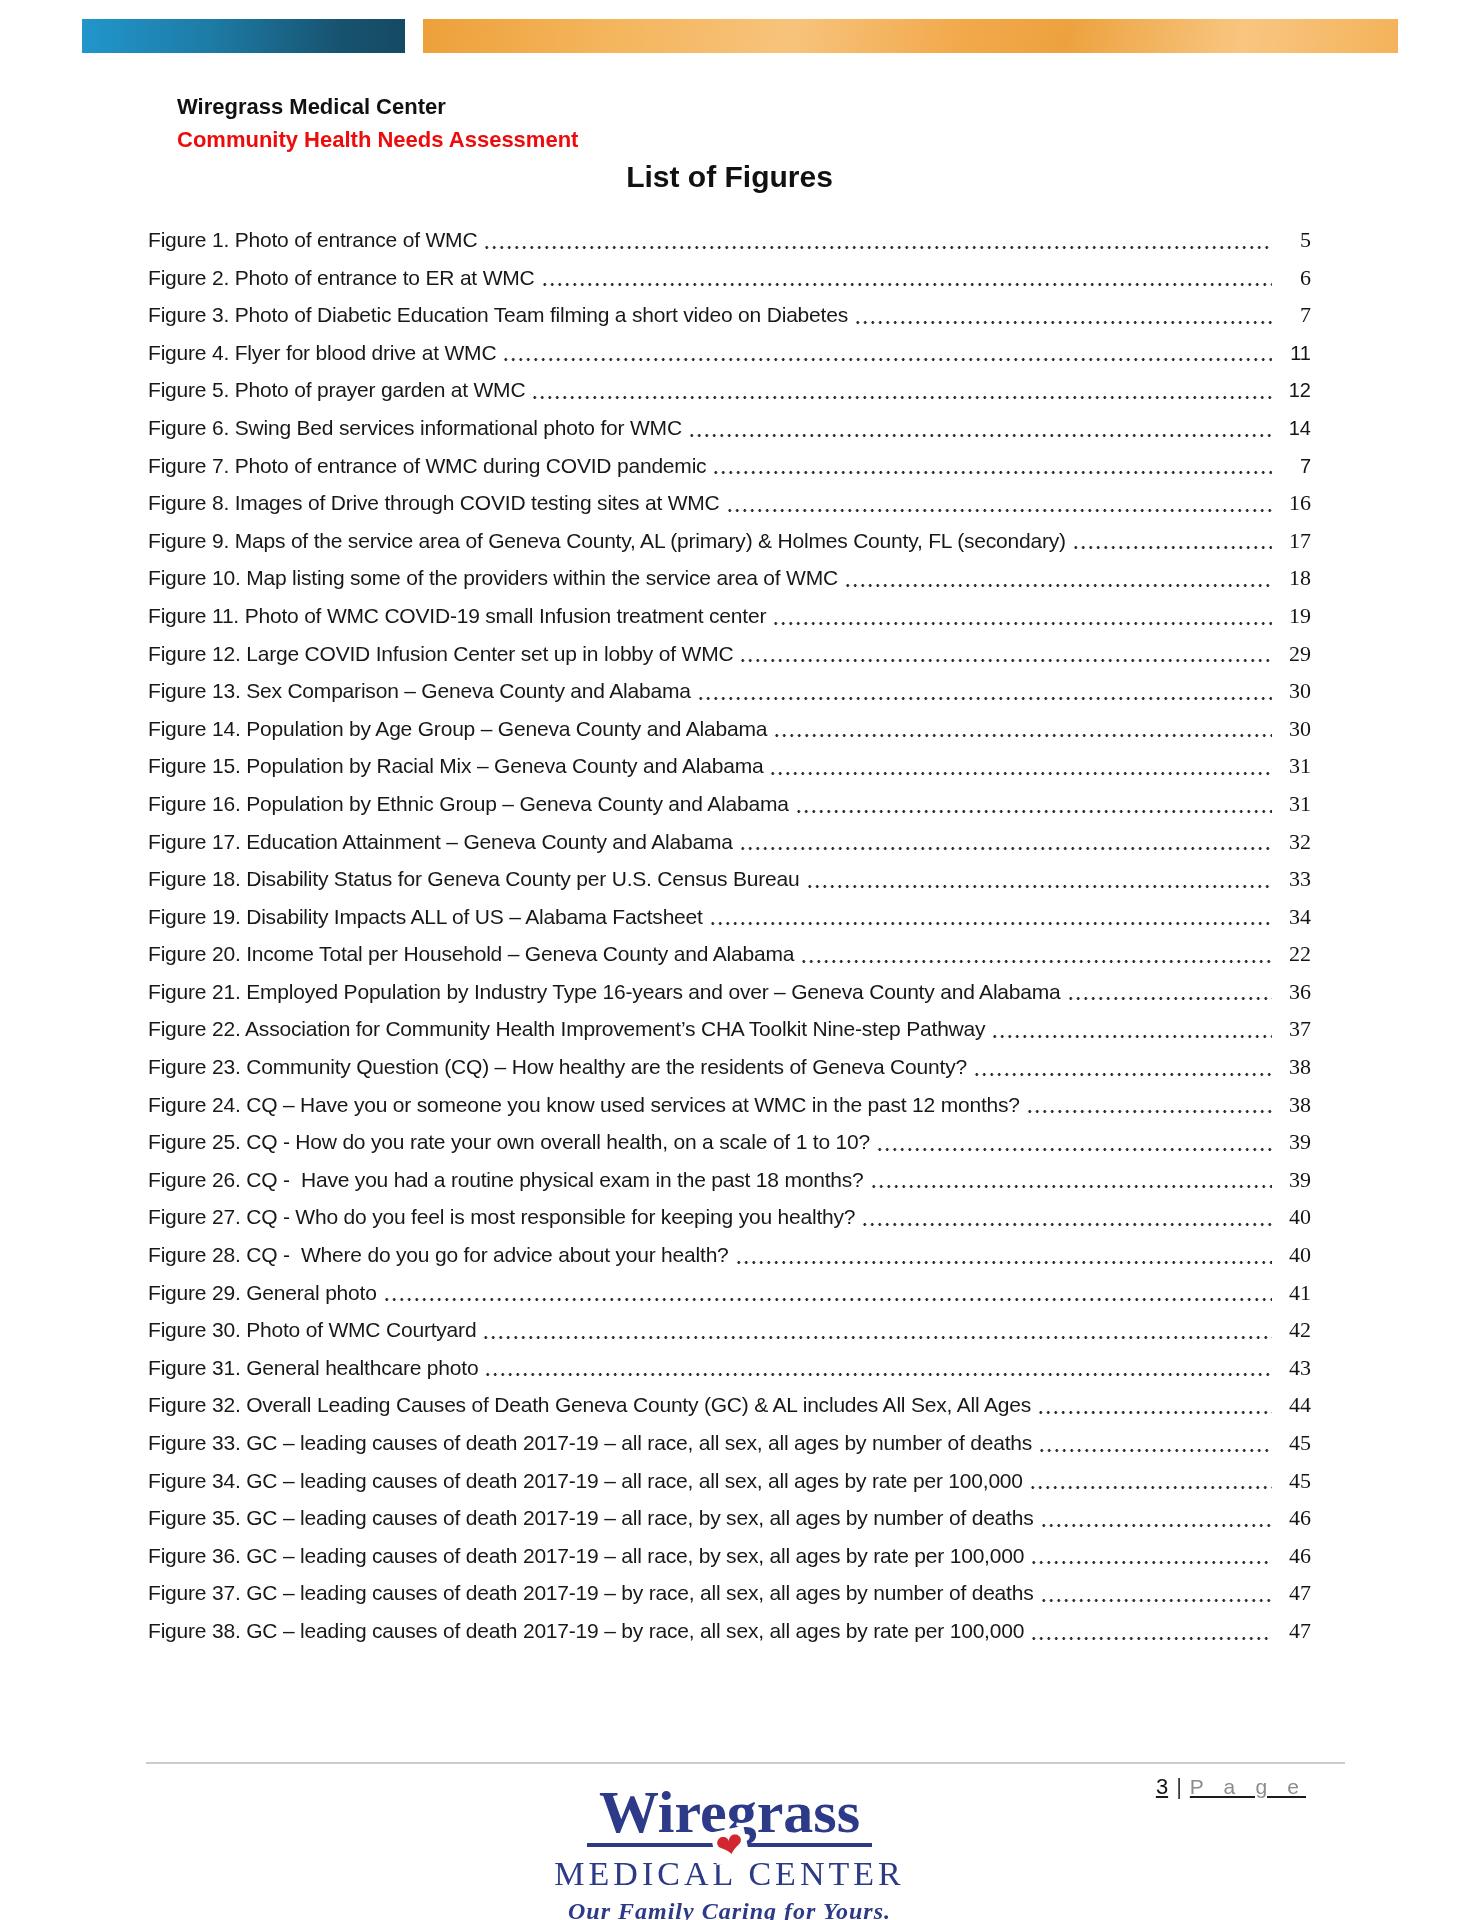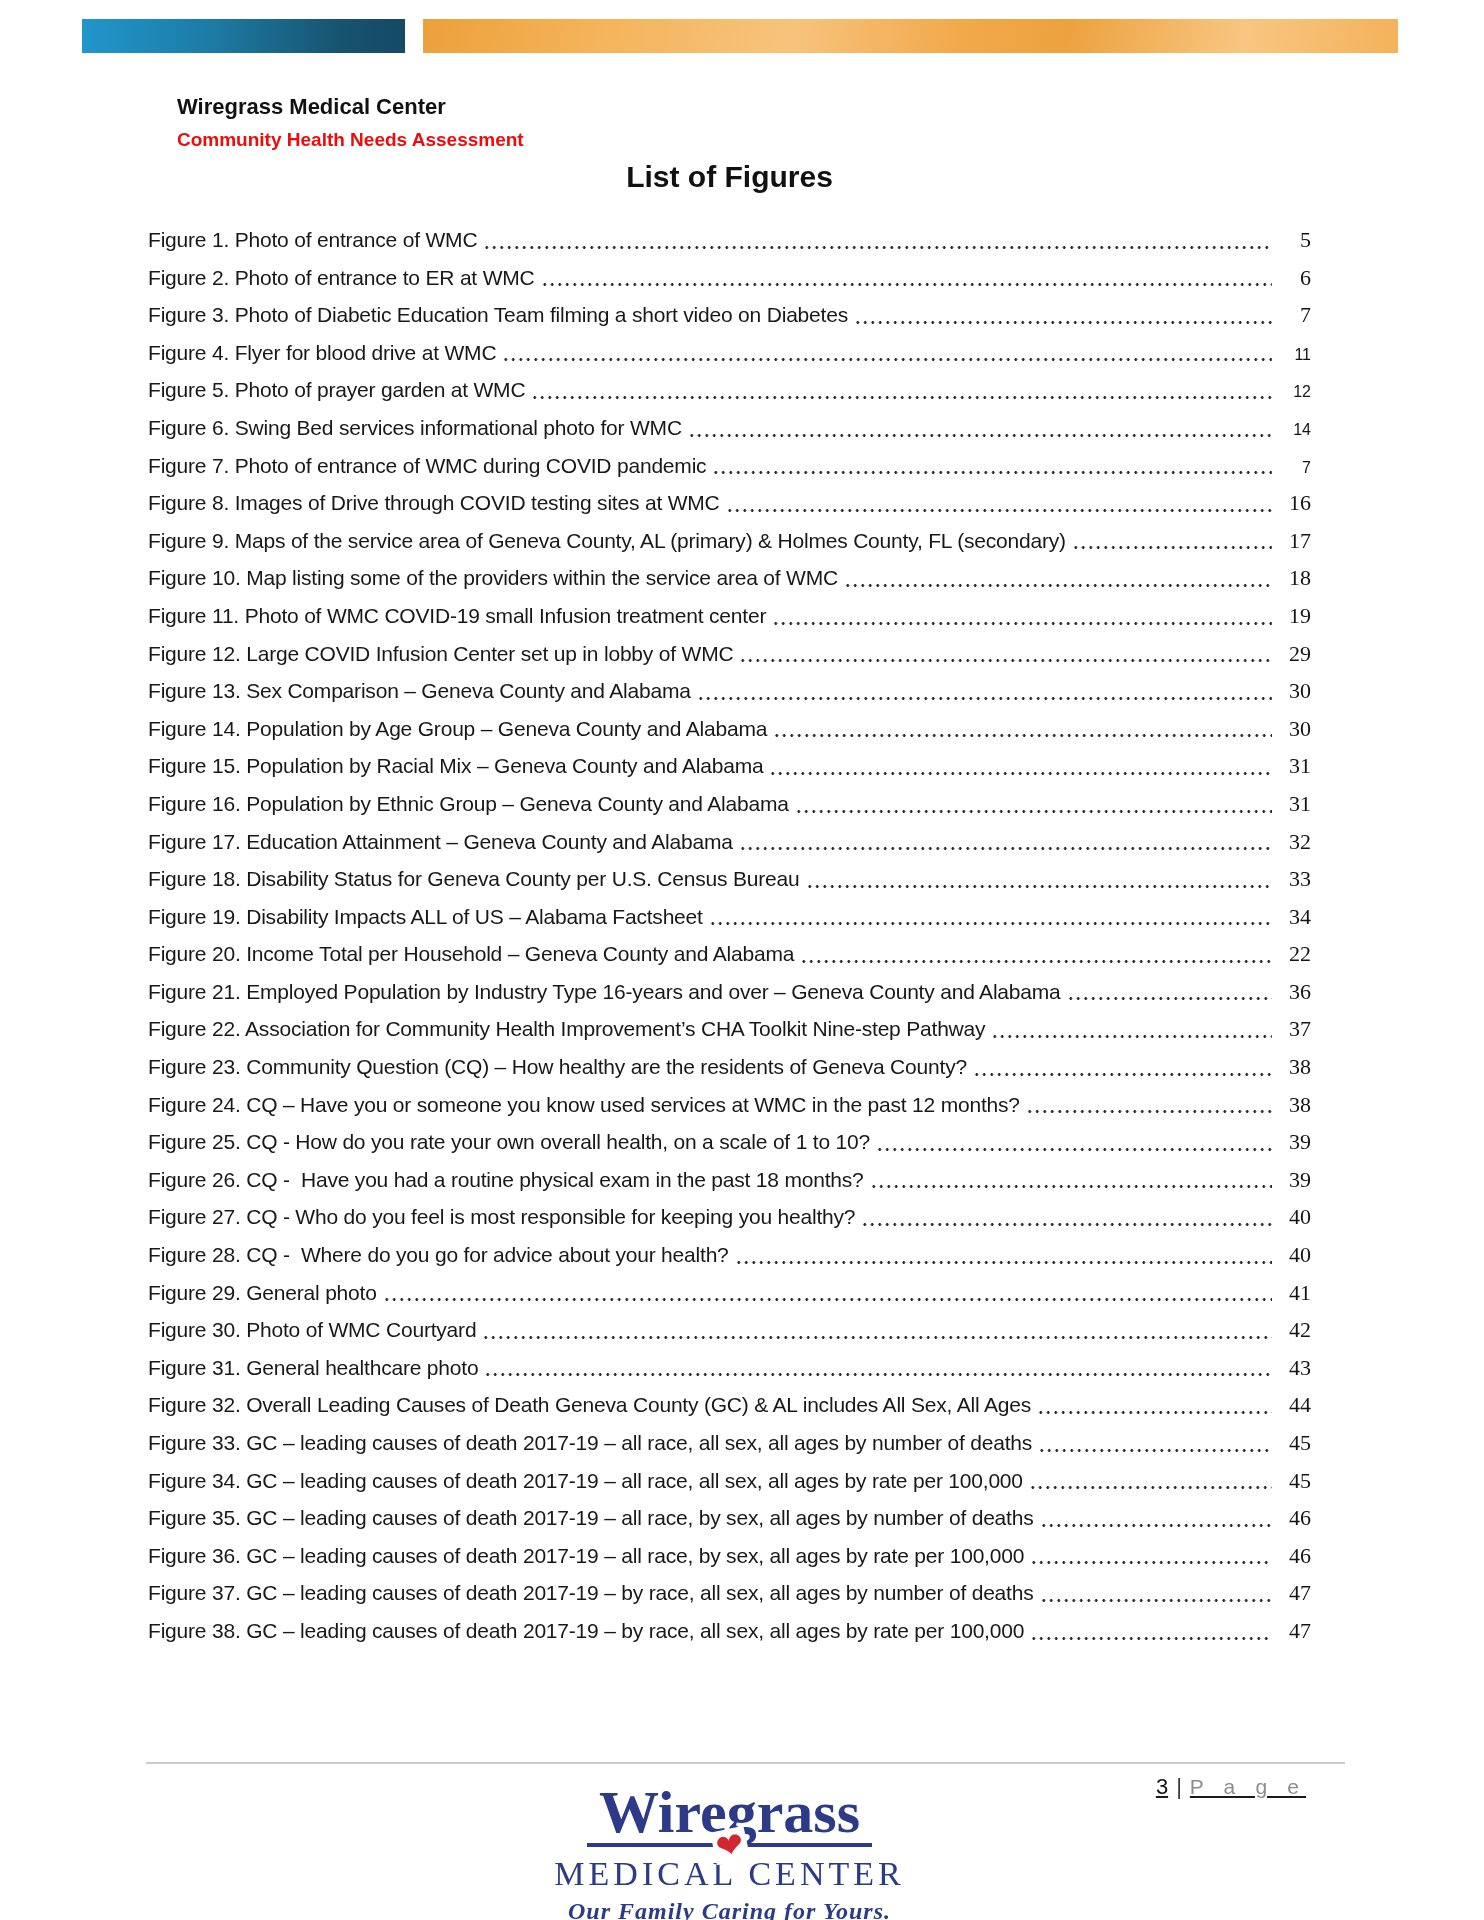--- a/index.html
+++ b/index.html
@@ -14,41 +14,41 @@
     left:82px; width:323px;
     background:linear-gradient(to right, #2196cb 0%, #1d7ba5 40%, #17536f 80%, #154a63 100%);
   }
   .bar-orange {
     left:423px; width:975px;
     background:linear-gradient(100deg, #eda03a 0%, #f4b45a 18%, #f7c37c 38%, #f2a94b 55%, #eda23f 66%, #f8c681 84%, #f4b25a 100%);
   }
   
   .header-block { position:absolute; left:177px; top:90px; }
   .header-org  { font-size:22px; font-weight:700; line-height:33px; color:#111111; }
-  .header-doc  { font-size:19px; font-weight:700; line-height:33px; color:var(--accent-red,#ee0b0b); }
+  .header-doc  { font-size:22px; font-weight:700; line-height:33px; color:var(--accent-red,#ee0b0b); }
   
   .doc-title {
     position:absolute; left:148px; top:160px; width:1163px;
     text-align:center; font-size:30px; font-weight:700; color:#111111;
   }
   
   .toc { position:absolute; left:148px; top:221px; width:1163px; }
   .row { display:flex; align-items:baseline; height:37.6px; }
   .row .label {
     white-space:pre; font-size:21px; letter-spacing:-0.2px;
     line-height:37.6px; color:#181818;
   }
   .row .dots {
     flex:1 1 auto; align-self:flex-end; height:3px; margin:0 5px 10px 6px;
     background-image:radial-gradient(circle, #2a2a2a 1.25px, rgba(0,0,0,0) 1.6px);
     background-size:7.5px 3px; background-repeat:repeat-x; background-position:left center;
   }
   .row .pagenum { min-width:34px; text-align:right; line-height:37.6px; color:#141414; }
   .num-serif { font-family:"Liberation Serif", serif; font-size:22px; }
-  .num-sans  { font-family:"Liberation Sans", sans-serif; font-size:16px; }
+  .num-sans  { font-family:"Liberation Sans", sans-serif; font-size:20px; }
   
   .footer-rule {
     position:absolute; left:146px; top:1762px; width:1199px;
     border-top:2px solid #cccccc;
   }
   .page-marker {
     position:absolute; top:1774px; right:178px;
     font-size:22px; white-space:nowrap;text-decoration:underline;
   }
   .page-marker .num { color:#111111; }

